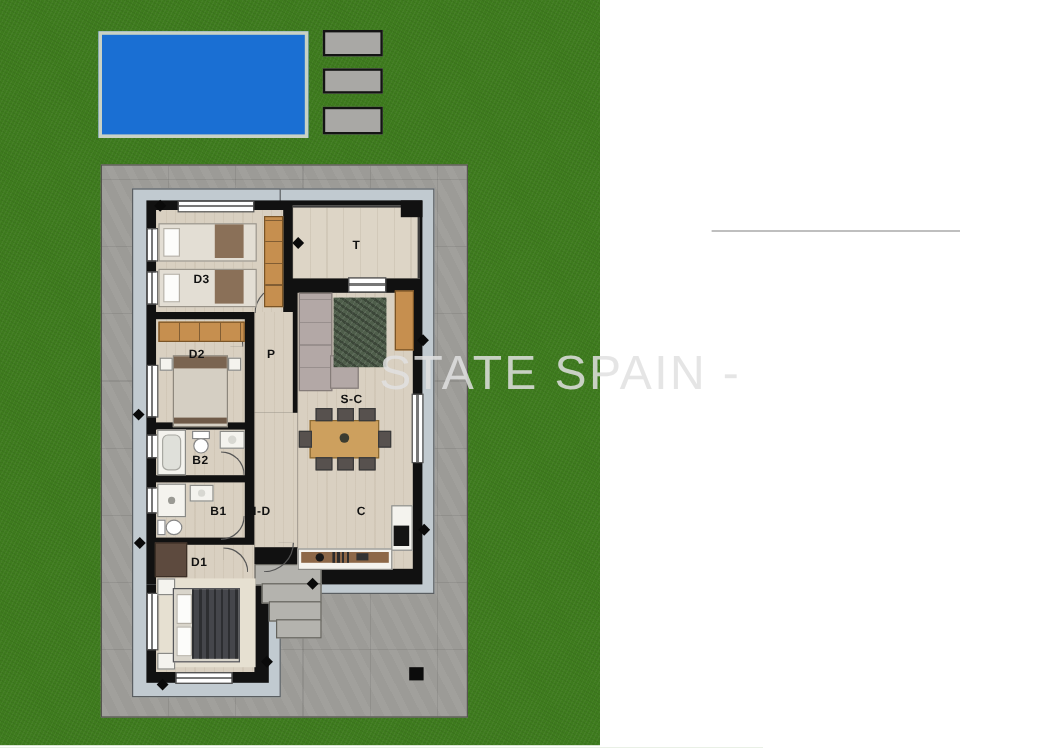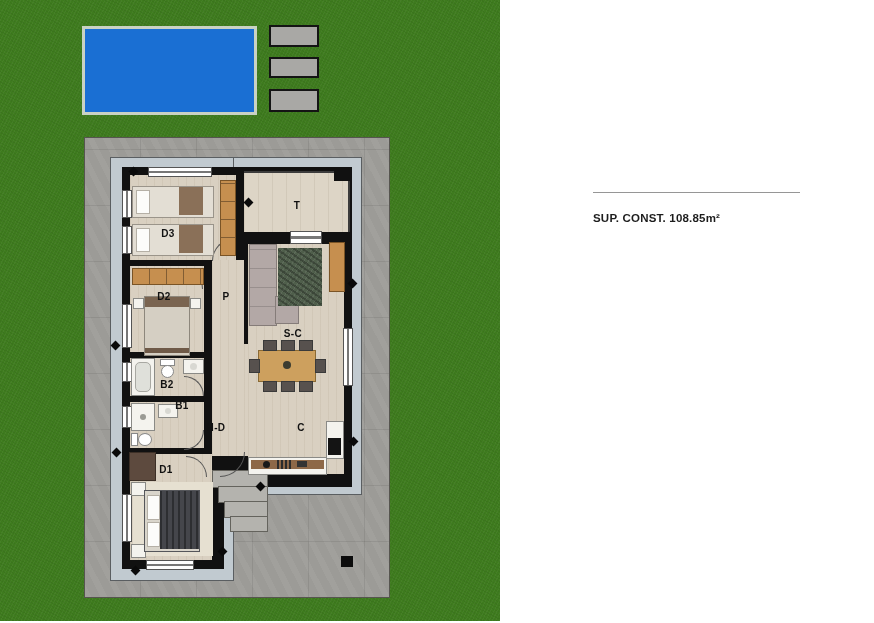--- a/index.html
+++ b/index.html
@@ -194,24 +194,24 @@
   <div class="abs dot" style="left:257px;top:483px;"></div>
   <div class="abs dot" style="left:219px;top:548px;"></div>
   <div class="abs dot" style="left:132px;top:567px;"></div>
 
   <div class="abs room-label" style="left:297px;top:205px;">T</div>
   <div class="abs room-label" style="left:168px;top:233px;">D3</div>
   <div class="abs room-label" style="left:164px;top:296px;">D2</div>
   <div class="abs room-label" style="left:226px;top:296px;">P</div>
   <div class="abs room-label" style="left:293px;top:333px;">S-C</div>
   <div class="abs room-label" style="left:167px;top:384px;">B2</div>
-  <div class="abs room-label" style="left:164px;top:405px;padding-left:36px;">B1</div>
+  <div class="abs room-label" style="left:164px;top:427px;padding-left:36px;">B1</div>
   <div class="abs room-label" style="left:216px;top:427px;">H-D</div>
   <div class="abs room-label" style="left:301px;top:427px;">C</div>
   <div class="abs room-label" style="left:166px;top:469px;">D1</div>
 
+  <div class="abs watermark" style="left:316px;top:289px;">STATE SPAIN -</div>
 
   <div class="abs info" style="left:593px;top:192px;">
     <div class="divider"></div>
-    <div class="info-line">SUP. CONST. 108.85m²</div>
   </div>
 
 </div>
 
 </body></html>

